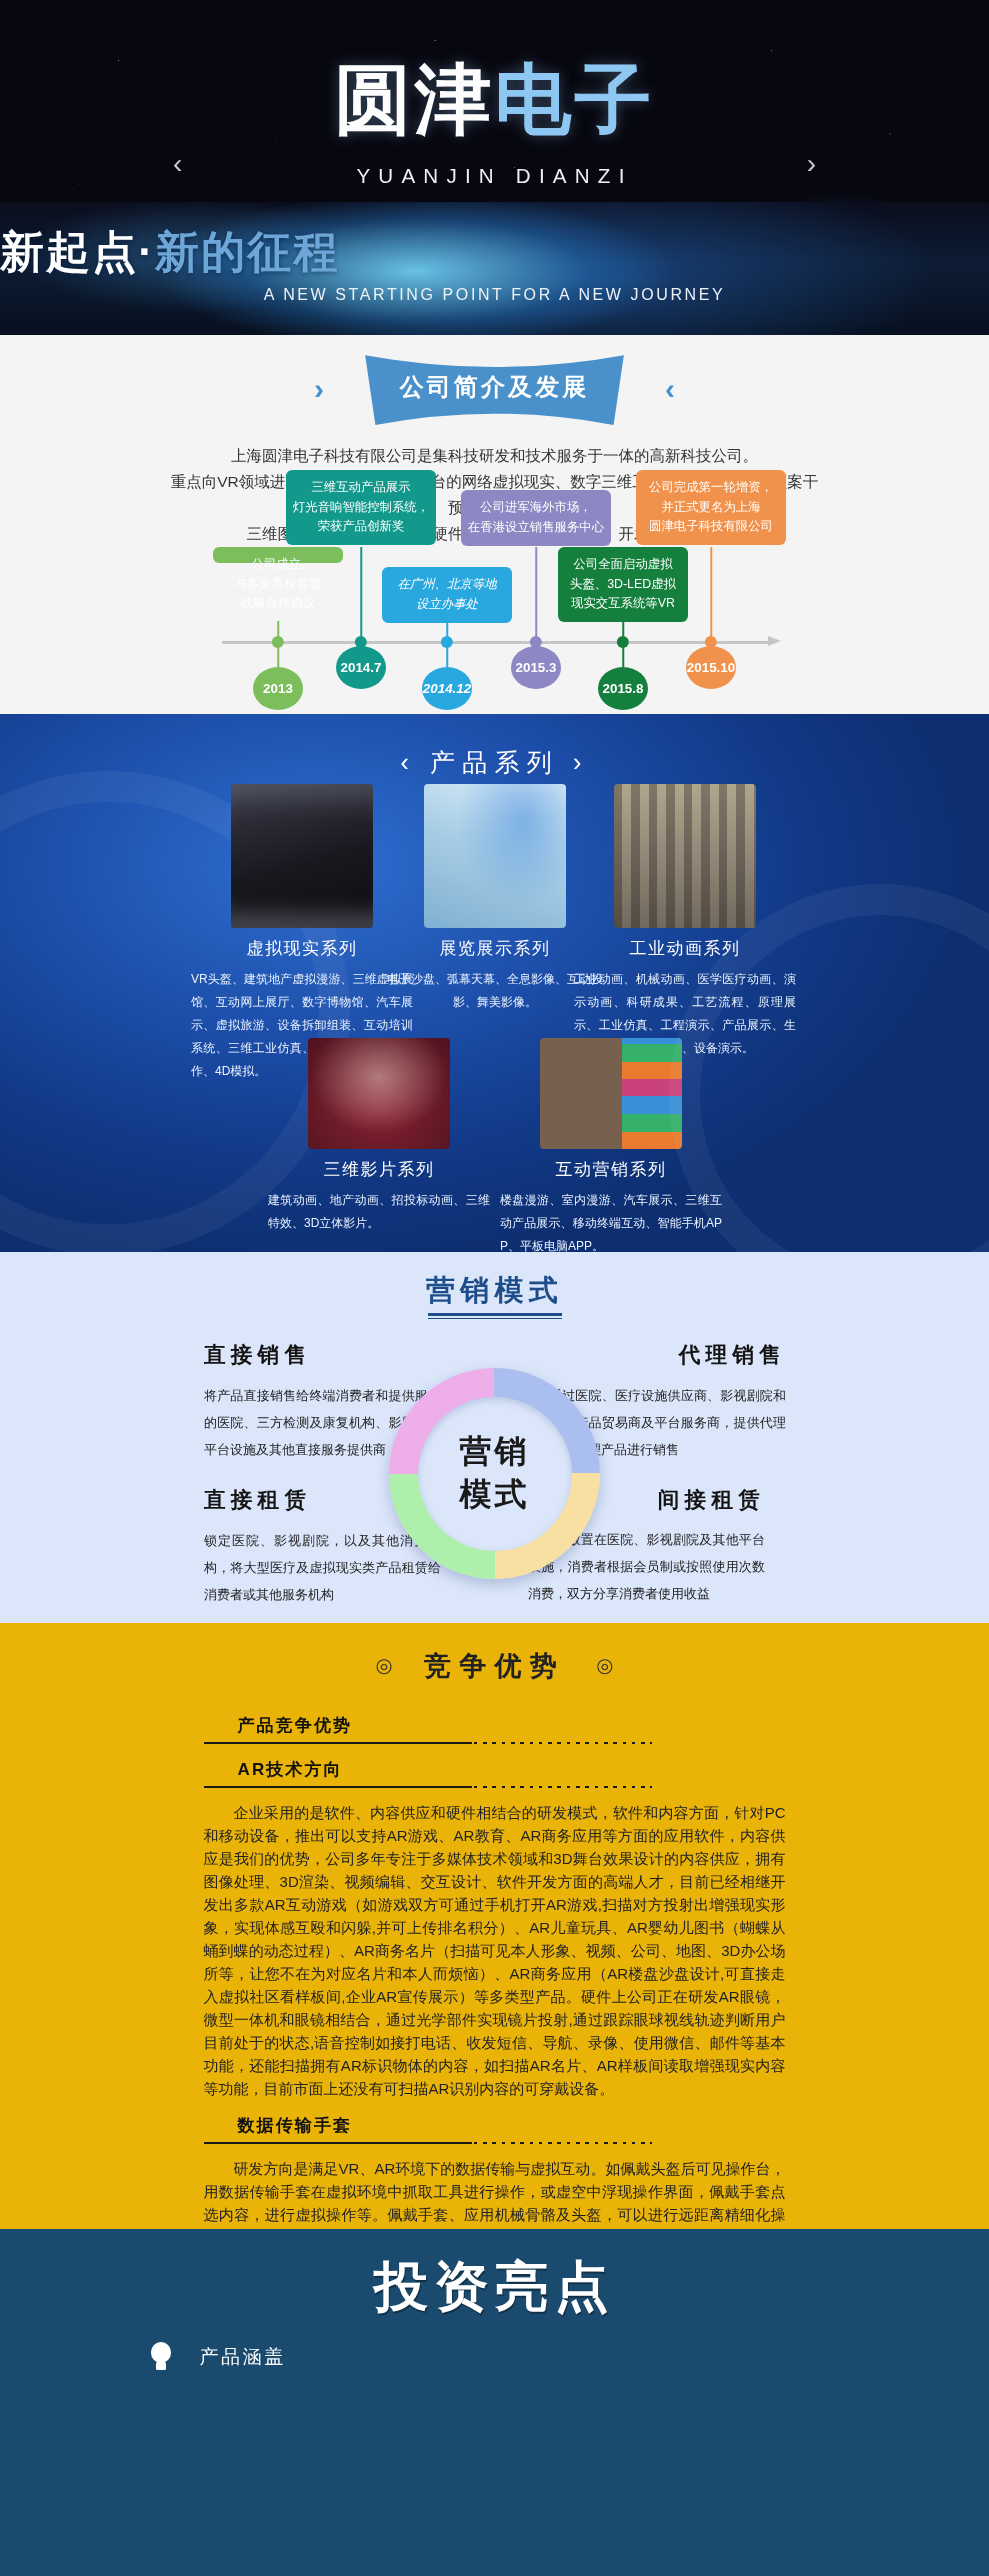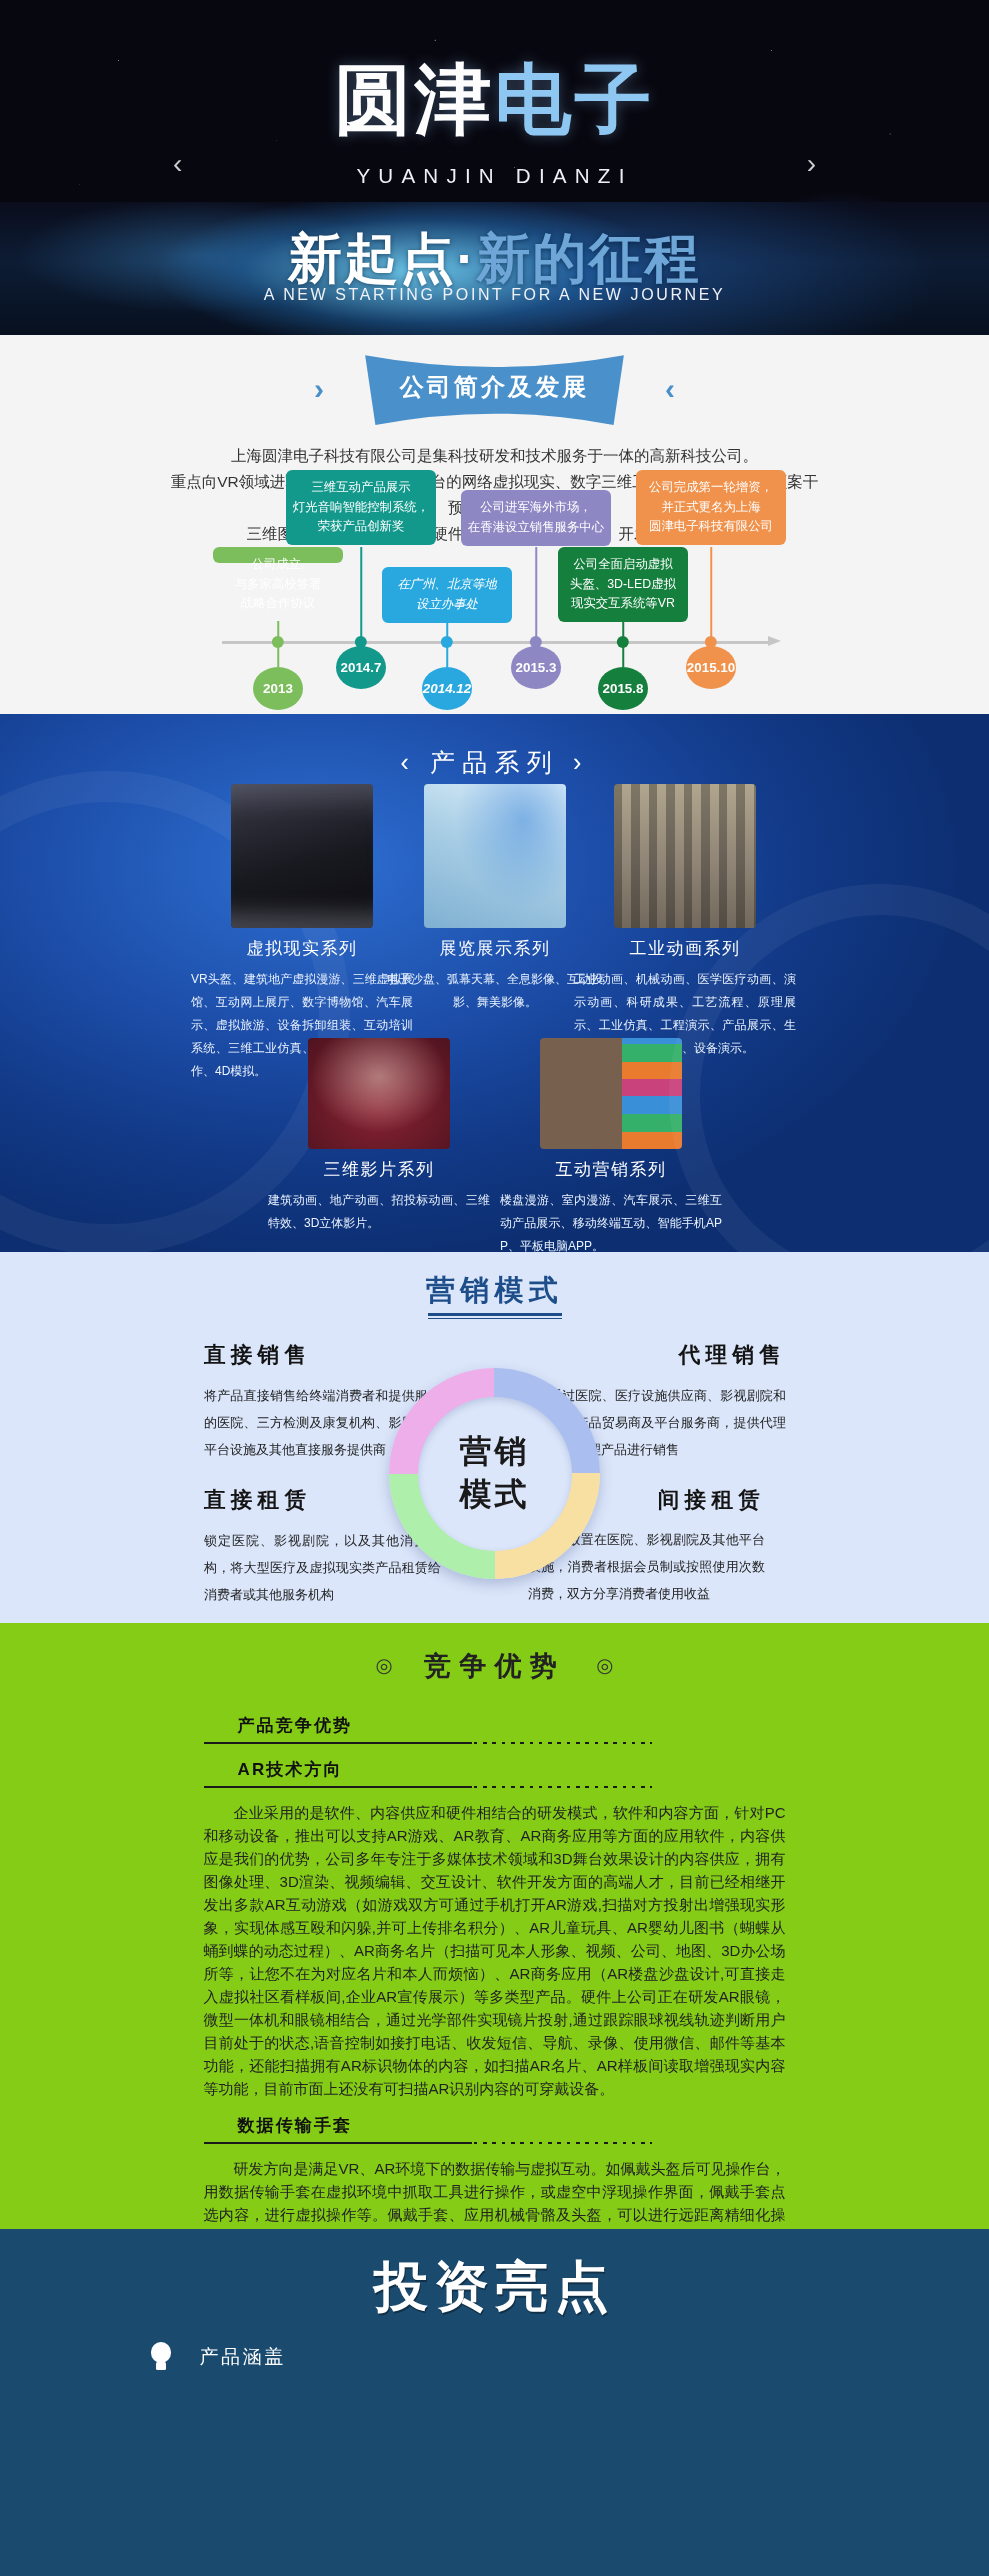--- a/index.html
+++ b/index.html
@@ -30,21 +30,21 @@
       linear-gradient(180deg, #0a0d1c 0%, #0d1c34 45%, #07101f 100%); }
   .logo { position:absolute; top:49px; width:100%; text-align:center; font-size:77px; font-weight:bold;
     color:#fdfdfd; letter-spacing:3.1px; text-shadow:0 0 13.4px rgba(150,200,255,.35); }
   .logo .lb { color:#8ec8f2; }
   .logo-sub { position:absolute; top:164px; width:100%; text-align:center; font-size:20.6px;
     color:#eef0f6; letter-spacing:8.2px; }
   .hero-divider { position:absolute; top:207px; left:196px; width:598px; height:2.6px;
     background:linear-gradient(90deg, transparent, #fff 18%, #fff 82%, transparent); }
   .hero-arrow { position:absolute; top:150px; font-size:28px; color:rgba(255,255,255,.8); cursor:pointer; line-height:1; }
   .hero-arrow.prev { left:173px; } .hero-arrow.next { right:173px; }
-  .slogan { position:absolute; top:223px; width:100%; text-align:center; font-size:54px; font-weight:bold;
+  .slogan { position:absolute; top:223px; width:100%; text-align:left; font-size:44px; font-weight:bold;
     color:#fff; letter-spacing:2.1px; text-shadow:0 1px 5.2px rgba(0,30,60,.6); }
   .slogan .sb { color:#6fa6d8; }
   .slogan-en { position:absolute; top:286px; width:100%; text-align:center; font-size:16px;
     color:#eef2f8; letter-spacing:2.6px; }
 
   
   .intro { height:379px; background:#f4f4f4; }
   .ribbon-wrap { position:absolute; top:14.4px; left:0; width:100%; text-align:center; }
   .ribbon { position:relative; display:inline-block; width:289px; height:77px; }
   .ribbon svg { position:absolute; left:0; top:0; }
@@ -104,21 +104,21 @@
   .quad.tr h3, .quad.br h3 { text-align:right; }
   .donut { position:absolute; left:389px; top:116px; width:211px; height:211px; border-radius:50%;
     background:conic-gradient(#aabff0 0 25%, #f8dfa2 25% 50%, #aeefac 50% 75%, #edaee9 75% 100%);
     box-shadow:0 5.2px 12.4px rgba(40,60,120,.25); }
   .donut::after { content:""; position:absolute; left:29px; top:29px; width:154px; height:154px; border-radius:50%;
     background:#dbe6fa; box-shadow:inset 0 3.1px 7.2px rgba(40,60,120,.18); }
   .donut-label { position:absolute; left:0; top:62px; width:100%; text-align:center; z-index:2;
     font-size:32px; font-weight:bold; color:#1a1a1a; line-height:43px; letter-spacing:3.1px; }
 
   
-  .competitive { height:606px; background:#84cc16; }
+  .competitive { height:606px; background:#eab308; }
   .comp-inner { width:582px; margin:0 auto; padding-top:25px; }
   .comp-title { text-align:center; font-size:27px; font-weight:bold; color:#222; letter-spacing:8.2px; margin-bottom:30px; }
   .comp-title .deco { font-size:19.6px; vertical-align:3.1px; color:#333; letter-spacing:0; }
   .comp-head { font-size:17px; font-weight:bold; color:#111; letter-spacing:2.1px; margin:13.4px 0 5.2px 34px; }
   .comp-rule { height:2.1px; margin-bottom:13.4px;
     background:linear-gradient(90deg,#1a1a1a 0 268px, transparent 268px),
     repeating-linear-gradient(90deg,#1a1a1a 0 3.6px, transparent 3.6px 9.3px);
     background-size:100% 2.1px, 448px 2.1px; background-repeat:no-repeat; }
   .comp-p { font-size:15px; line-height:23px; color:#222; text-align:justify; word-break:break-all;
     text-indent:2em; margin-bottom:8.2px; }

